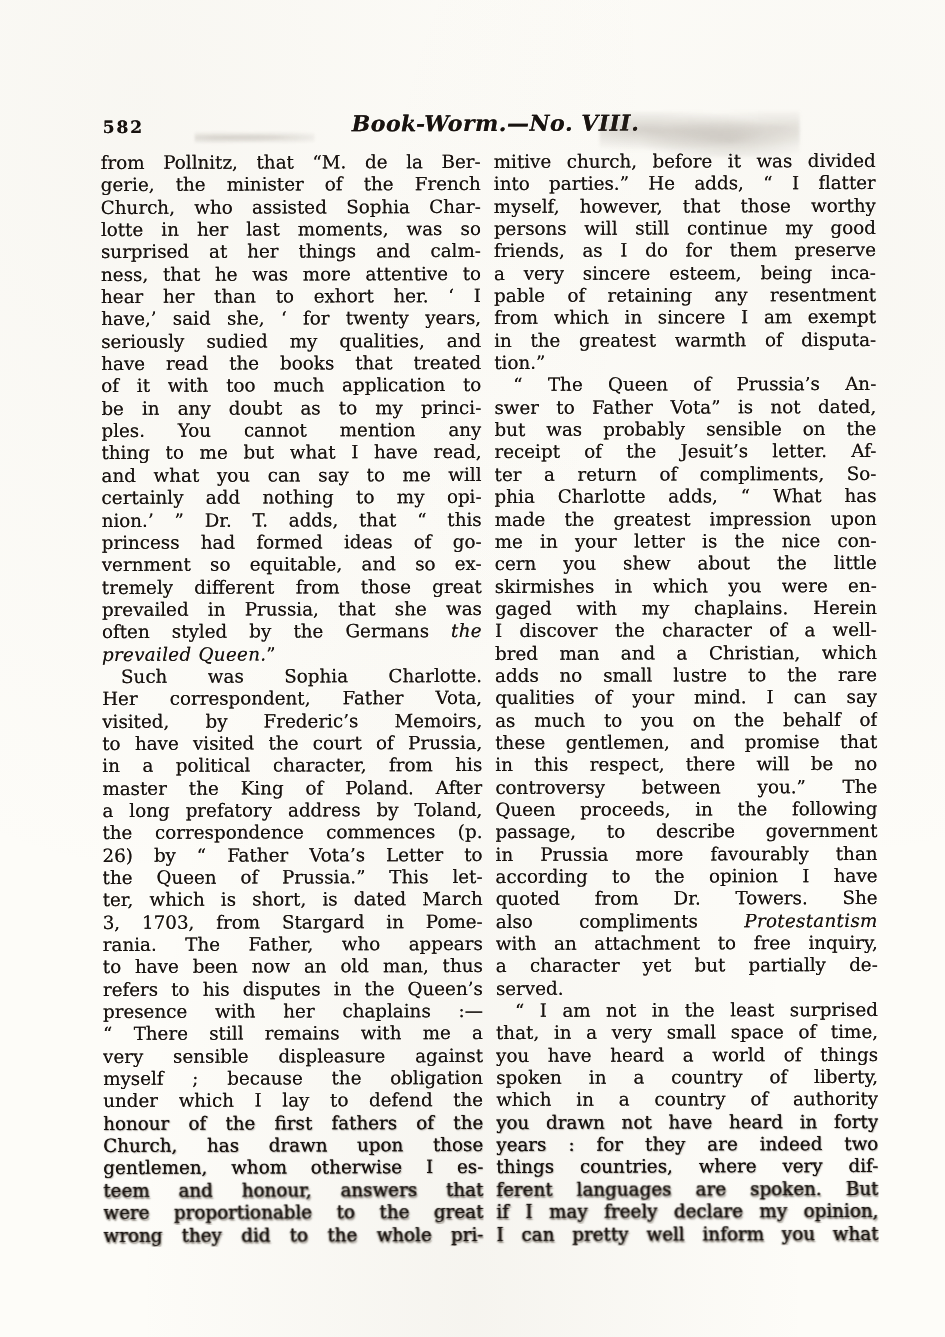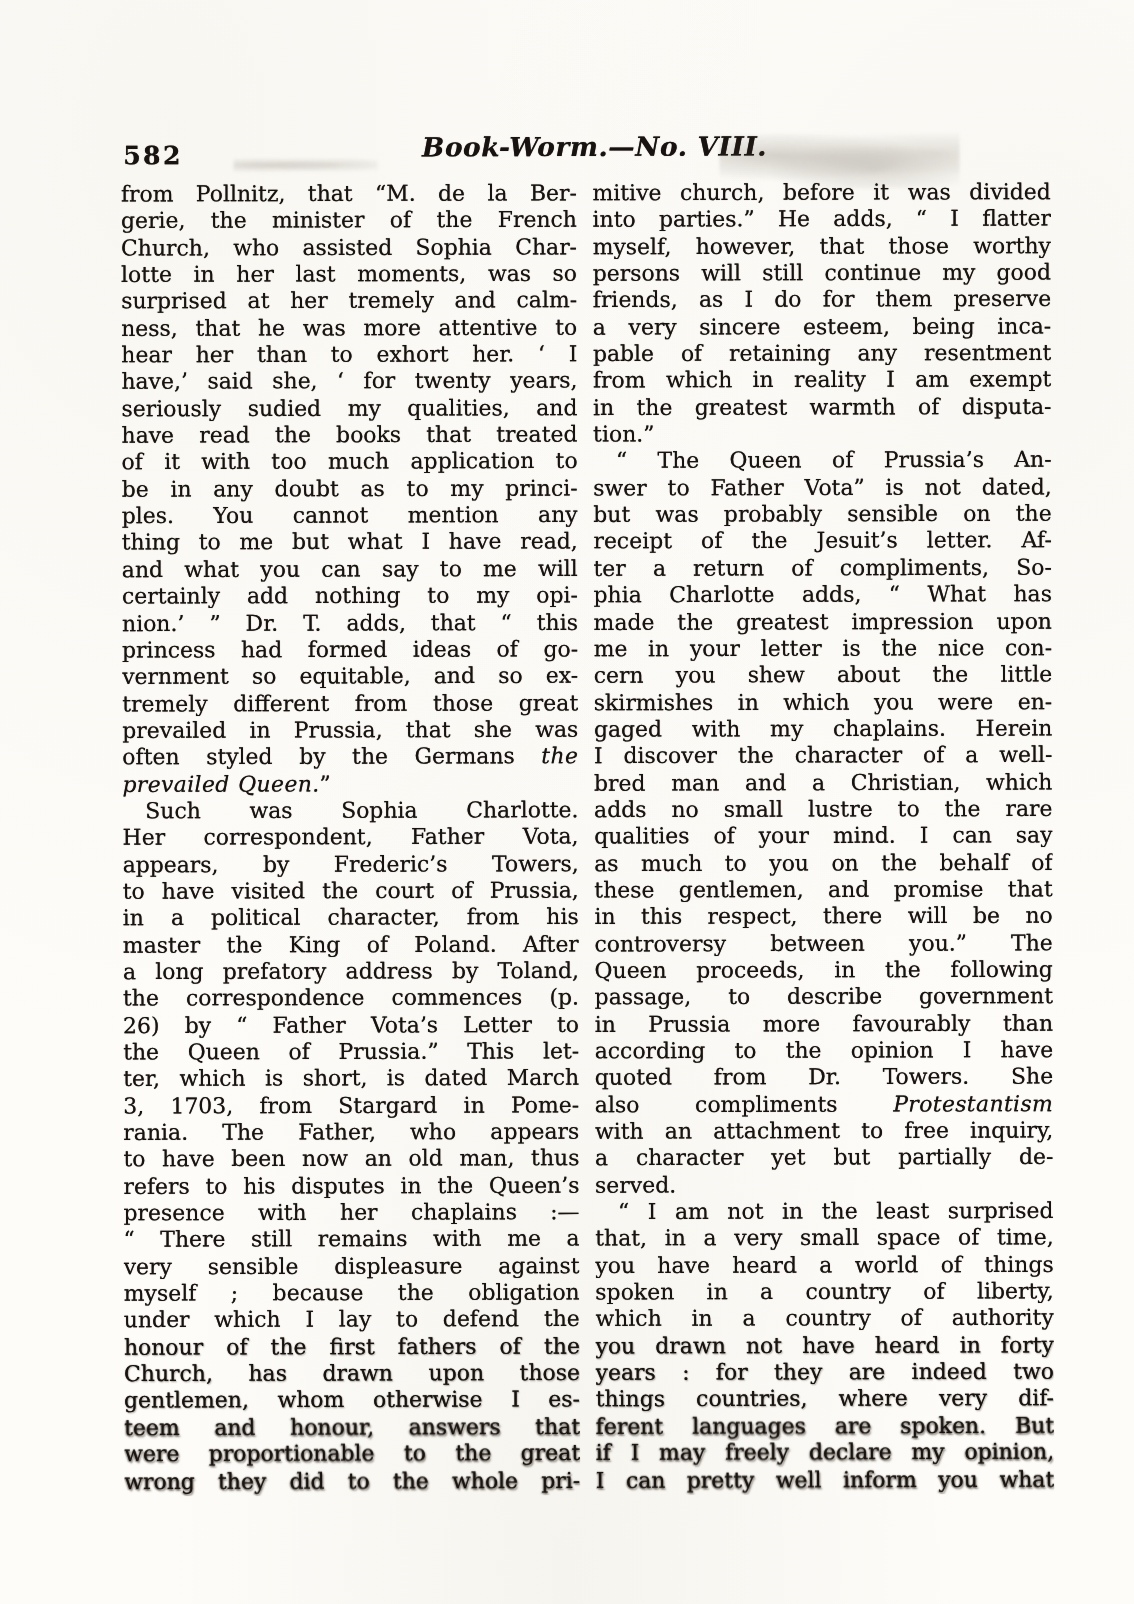--- a/index.html
+++ b/index.html
@@ -14,21 +14,21 @@
       #fdfcf8;
     overflow:hidden;
     color:#181310;
     font-family:"DejaVu Serif","Liberation Serif",serif;
     text-shadow:0 0 0.6px rgba(24,18,12,0.8);
   }
   .content { position:absolute; inset:0; transform:rotate(-0.15deg); transform-origin:50% 20%; }
 
   .pagenum {
     position:absolute; left:103px; top:116px;
-    font-size:21px; font-weight:bold; letter-spacing:2px;
+    font-size:17px; font-weight:bold; letter-spacing:2px;
   }
   .running-title {
     position:absolute; left:352px; top:110px;
     font-size:22px; font-weight:bold; font-style:italic; letter-spacing:0.5px;
     white-space:nowrap;
   }
   .title-smudge {
     position:absolute; left:600px; top:112px; width:200px; height:46px;
     background:
       radial-gradient(ellipse at 25% 40%, rgba(70,58,44,0.22), transparent 55%),
@@ -83,42 +83,42 @@
     <div class="pagenum">582</div>
     <div class="running-title">Book-Worm.—No. VIII.</div>
     <div class="title-smudge"></div>
     <div class="margin-smudge"></div>
     <div class="cols">
       <div class="col left">
           <div class="ln"><span>from Pollnitz, that “M. de la Ber-</span></div>
           <div class="ln"><span>gerie, the minister of the French</span></div>
           <div class="ln"><span>Church, who assisted Sophia Char-</span></div>
           <div class="ln"><span>lotte in her last moments, was so</span></div>
-          <div class="ln"><span>surprised at her tremely and calm-</span></div>
+          <div class="ln"><span>surprised at her things and calm-</span></div>
           <div class="ln"><span>ness, that he was more attentive to</span></div>
           <div class="ln"><span>hear her than to exhort her. ‘ I</span></div>
           <div class="ln"><span>have,’ said she, ‘ for twenty years,</span></div>
           <div class="ln"><span>seriously sudied my qualities, and</span></div>
           <div class="ln"><span>have read the books that treated</span></div>
           <div class="ln"><span>of it with too much application to</span></div>
           <div class="ln"><span>be in any doubt as to my princi-</span></div>
           <div class="ln"><span>ples. You cannot mention any</span></div>
           <div class="ln"><span>thing to me but what I have read,</span></div>
           <div class="ln"><span>and what you can say to me will</span></div>
           <div class="ln"><span>certainly add nothing to my opi-</span></div>
           <div class="ln"><span>nion.’ ” Dr. T. adds, that “ this</span></div>
           <div class="ln"><span>princess had formed ideas of go-</span></div>
           <div class="ln"><span>vernment so equitable, and so ex-</span></div>
           <div class="ln"><span>tremely different from those great</span></div>
           <div class="ln"><span>prevailed in Prussia, that she was</span></div>
           <div class="ln"><span>often styled by the Germans </span><i>the</i></div>
           <div class="ln noj"><i>prevailed Queen.</i><span>”</span></div>
           <div class="ln ind"><span>Such was Sophia Charlotte.</span></div>
           <div class="ln"><span>Her correspondent, Father Vota,</span></div>
-          <div class="ln"><span>appears, by Frederic’s Towers,</span></div>
+          <div class="ln"><span>visited, by Frederic’s Memoirs,</span></div>
           <div class="ln"><span>to have visited the court of Prussia,</span></div>
           <div class="ln"><span>in a political character, from his</span></div>
           <div class="ln"><span>master the King of Poland. After</span></div>
           <div class="ln"><span>a long prefatory address by Toland,</span></div>
           <div class="ln"><span>the correspondence commences (p.</span></div>
           <div class="ln"><span>26) by “ Father Vota’s Letter to</span></div>
           <div class="ln"><span>the Queen of Prussia.” This let-</span></div>
           <div class="ln"><span>ter, which is short, is dated March</span></div>
           <div class="ln"><span>3, 1703, from Stargard in Pome-</span></div>
           <div class="ln"><span>rania. The Father, who appears</span></div>
@@ -137,21 +137,21 @@
           <div class="ln"><span>wrong they did to the whole pri-</span></div>
         </div>
       <div class="col right">
           <div class="ln"><span>mitive church, before it was divided</span></div>
           <div class="ln"><span>into parties.” He adds, “ I flatter</span></div>
           <div class="ln"><span>myself, however, that those worthy</span></div>
           <div class="ln"><span>persons will still continue my good</span></div>
           <div class="ln"><span>friends, as I do for them preserve</span></div>
           <div class="ln"><span>a very sincere esteem, being inca-</span></div>
           <div class="ln"><span>pable of retaining any resentment</span></div>
-          <div class="ln"><span>from which in reality I am exempt</span></div>
+          <div class="ln"><span>from which in sincere I am exempt</span></div>
           <div class="ln"><span>in the greatest warmth of disputa-</span></div>
           <div class="ln noj"><span>tion.”</span></div>
           <div class="ln ind"><span>“ The Queen of Prussia’s An-</span></div>
           <div class="ln"><span>swer to Father Vota” is not dated,</span></div>
           <div class="ln"><span>but was probably sensible on the</span></div>
           <div class="ln"><span>receipt of the Jesuit’s letter. Af-</span></div>
           <div class="ln"><span>ter a return of compliments, So-</span></div>
           <div class="ln"><span>phia Charlotte adds, “ What has</span></div>
           <div class="ln"><span>made the greatest impression upon</span></div>
           <div class="ln"><span>me in your letter is the nice con-</span></div>

